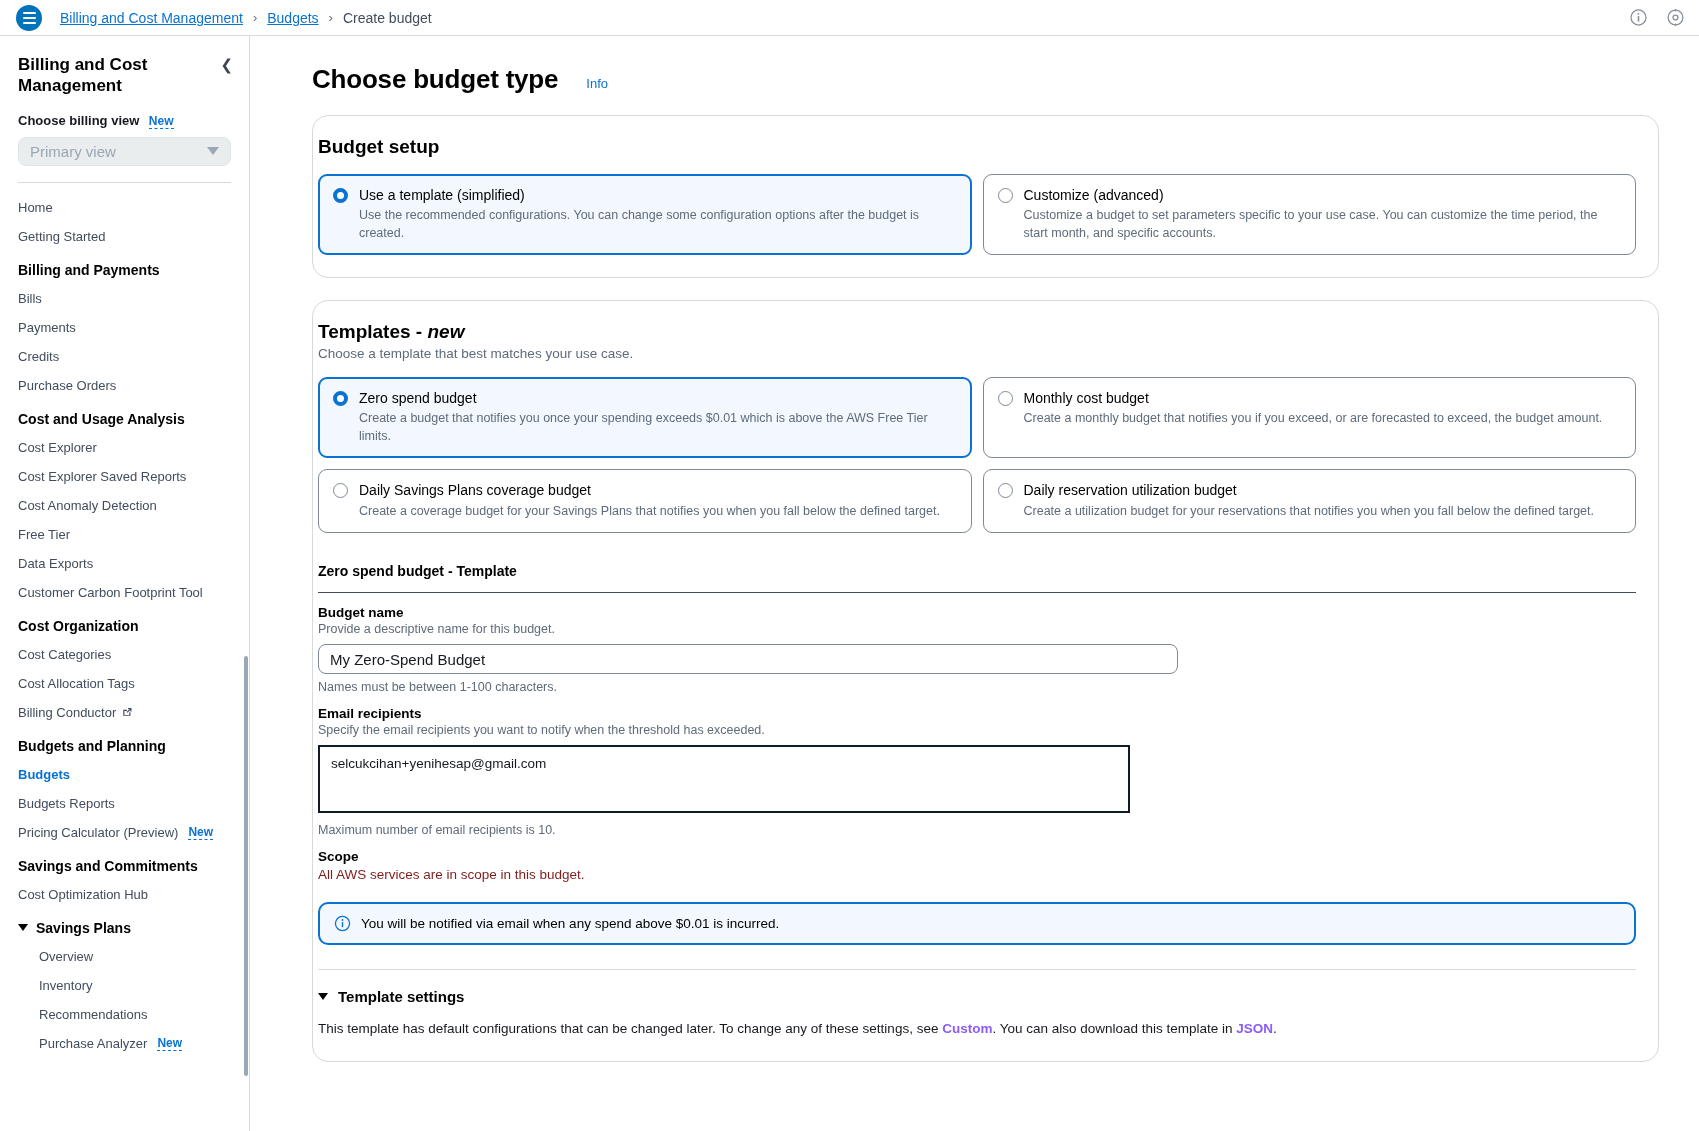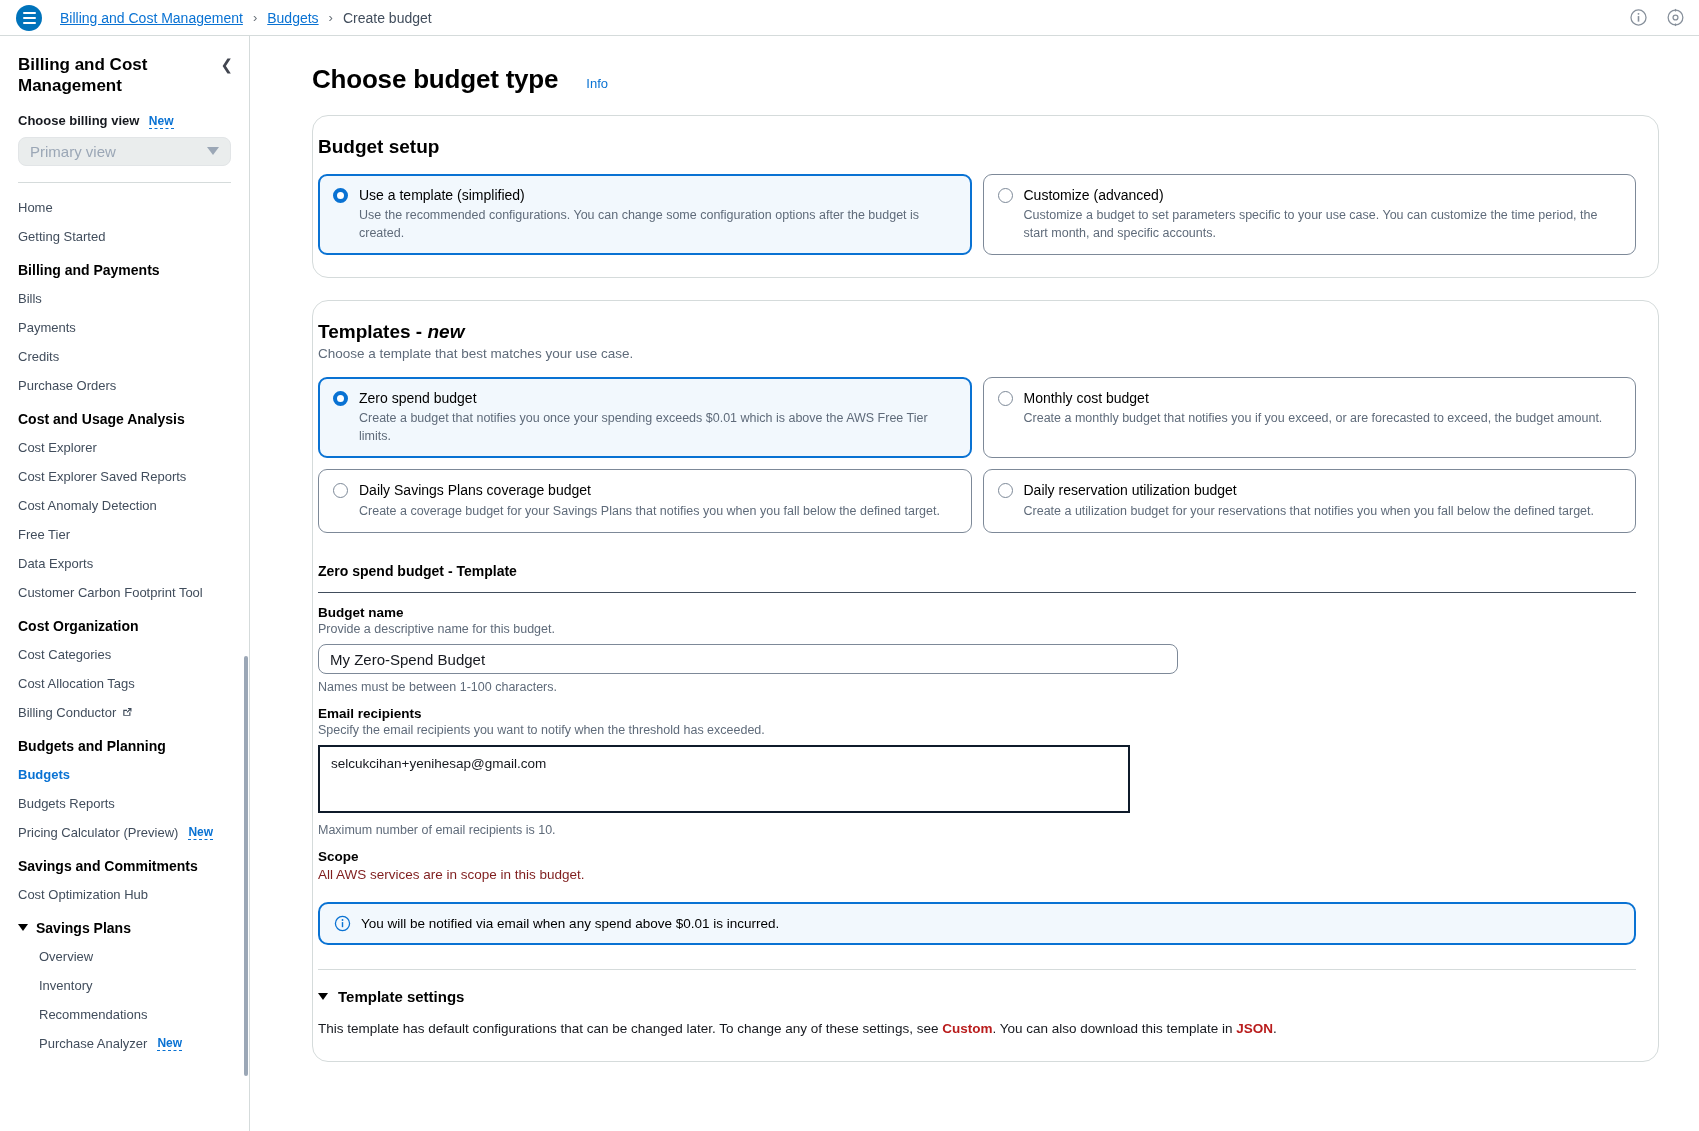--- a/index.html
+++ b/index.html
@@ -143,21 +143,21 @@
   .alert-txt { font-size: 13.5px; color: #000; }
   .info-circle { flex: 0 0 auto; }
 
   .settings-rule { height: 1px; background: #d5dbdb; margin: 24px 0 0 0; }
   .settings-head {
     display: flex; align-items: center; gap: 10px;
     margin-top: 18px; cursor: pointer;
   }
   .settings-title { font-size: 15px; font-weight: 700; color: #000; }
   .settings-body { font-size: 13.5px; color: #16191f; margin-top: 14px; line-height: 1.5; }
-  .blue-link { color: #b91c1c; font-weight: 700; cursor: pointer; text-decoration: none; }
+  .blue-link { color: #8b5cf6; font-weight: 700; cursor: pointer; text-decoration: none; }
 
   .footer-bar {
     display: flex; justify-content: flex-end; align-items: center; gap: 26px;
     padding: 14px 40px 22px 0;
   }
 </style>
 </head>
 <body>
 
 <div class="topbar">

